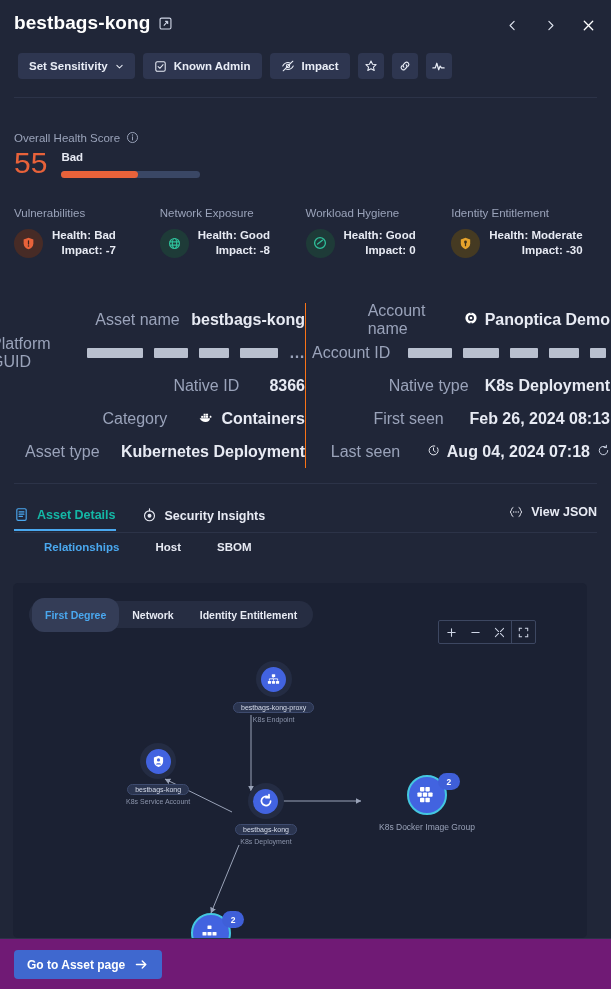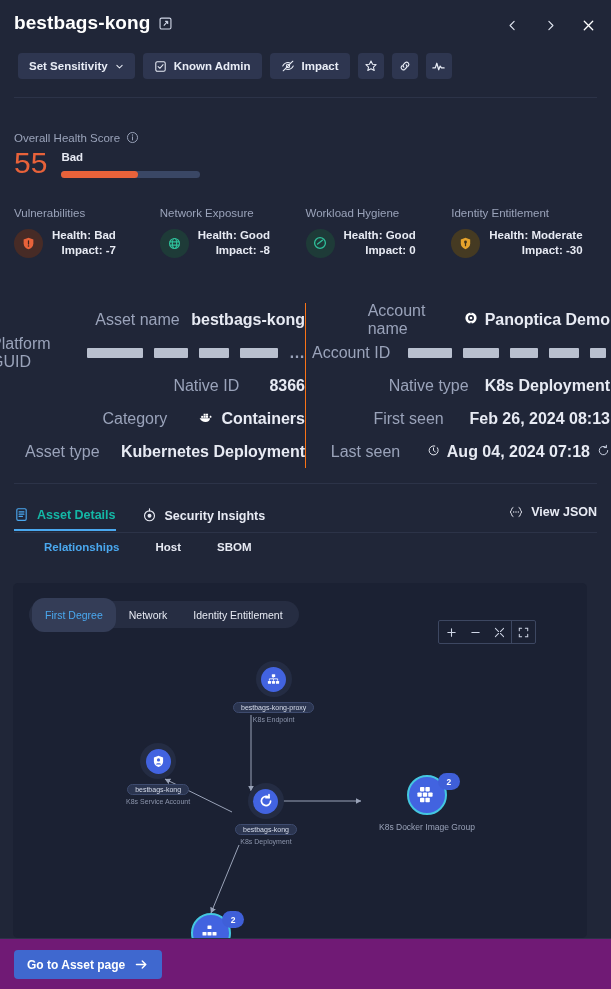--- a/index.html
+++ b/index.html
@@ -71,21 +71,21 @@
   .viewjson { position: absolute; right: 14px; top: 505px; display: flex; align-items: center; gap: 7px; font-size: 12.5px; font-weight: bold; color: #e7eaf3; cursor: pointer; }
   .tabs-sep { position: absolute; left: 14px; right: 14px; top: 532px; height: 1px; background: #2c3348; }
 
   .subtabs { position: absolute; left: 14px; top: 541px; display: flex; align-items: center; gap: 36px; margin-left: 30px; }
   .subtab { font-size: 11.5px; font-weight: bold; color: #e7eaf3; cursor: pointer; }
   .subtab.active { color: #4aa8ef; }
 
   
   .graphwrap { position: absolute; left: 13px; top: 583px; width: 574px; height: 355px; background: #1b2133; border-radius: 5px; overflow: hidden; }
   .seg { position: absolute; left: 16px; top: 18px; height: 27px; background: #262d42; border-radius: 14px; display: flex; align-items: center; padding: 3px; }
-  .segbtn { height: 21px; border-radius: 12px; padding: 17px 13px; display: flex; align-items: center; font-size: 10.5px; font-weight: normal; color: #e7eaf3; cursor: pointer; }
+  .segbtn { height: 21px; border-radius: 12px; padding: 17px 13px; display: flex; align-items: center; font-size: 10.5px; font-weight: bold; color: #e7eaf3; cursor: pointer; }
   .segbtn.active { background: #343d57; color: #4aa8ef; }
   .zc { position: absolute; right: 51px; top: 37px; display: flex; height: 24px; border: 1px solid #3d4761; border-radius: 2px; }
   .zc-b { width: 24px; display: flex; align-items: center; justify-content: center; color: #cfd6e6; cursor: pointer; }
   .zc-b.lastgrp { border-left: 1px solid #3d4761; }
 
   .gsvg { position: absolute; left: 0; top: 0; width: 574px; height: 355px; }
   .node { position: absolute; display: flex; flex-direction: column; align-items: center; cursor: pointer; }
   .ncirc { width: 36px; height: 36px; border-radius: 50%; background: #242c43; display: flex; align-items: center; justify-content: center; }
   .ninner { width: 25px; height: 25px; border-radius: 50%; background: #4263e0; display: flex; align-items: center; justify-content: center; }
   .nchip { margin-top: 5px; background: #2b3550; border: 1px solid #3e4b6e; border-radius: 9px; padding: 1px 7px; font-size: 7px; color: #d6dcea; white-space: nowrap; }

